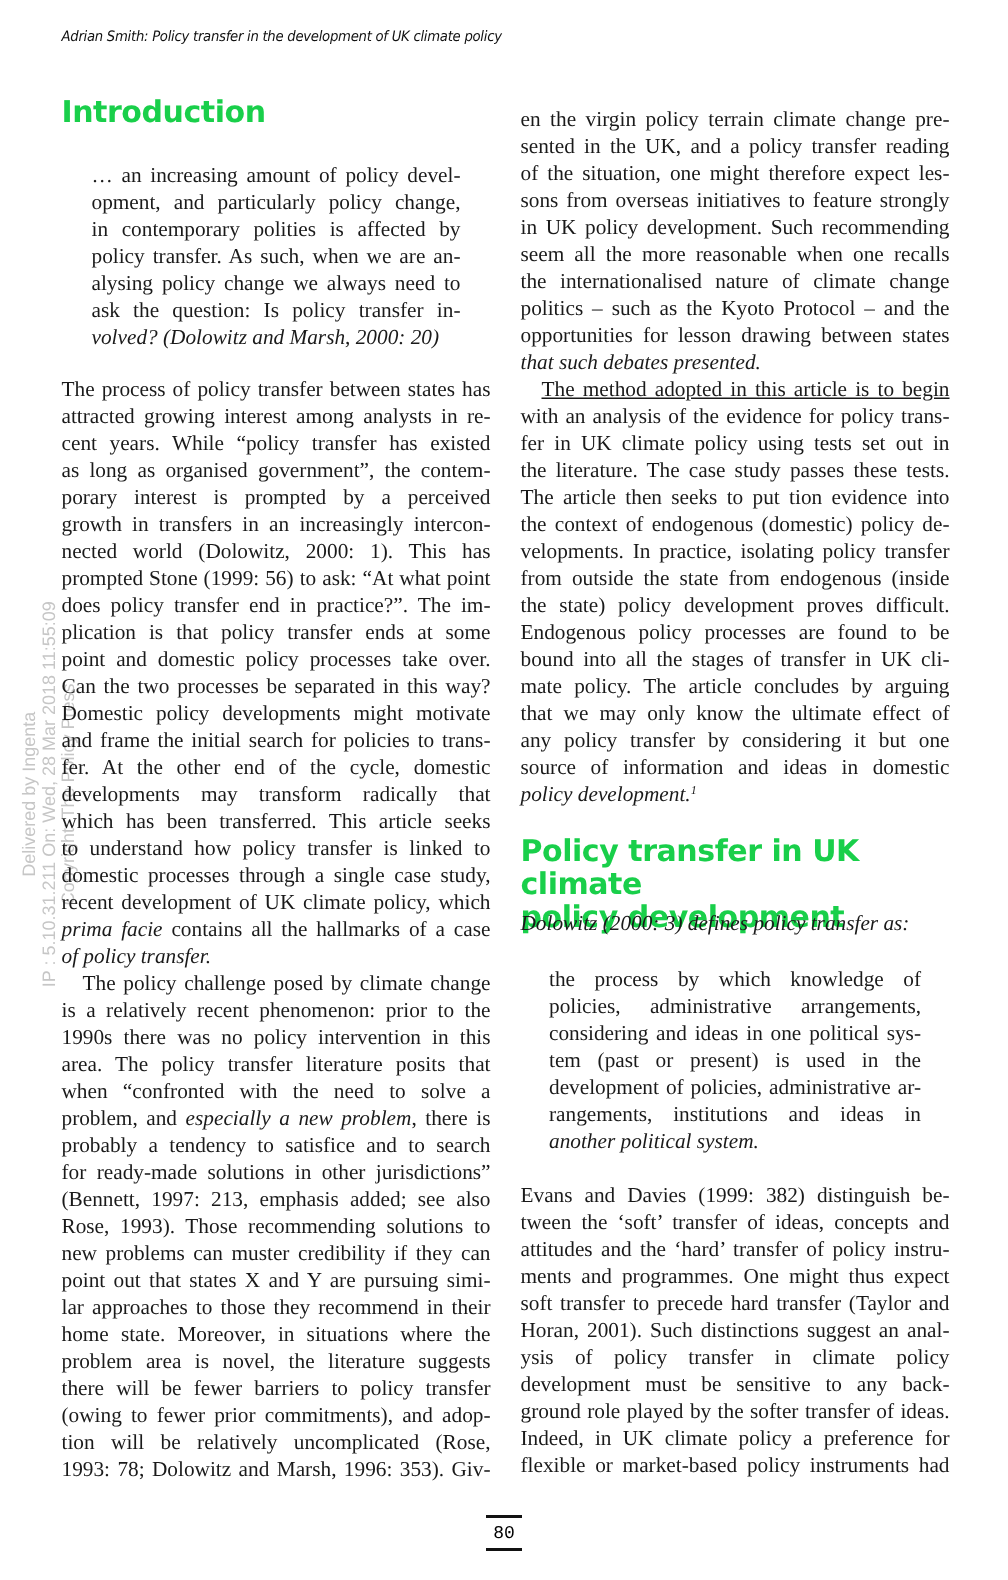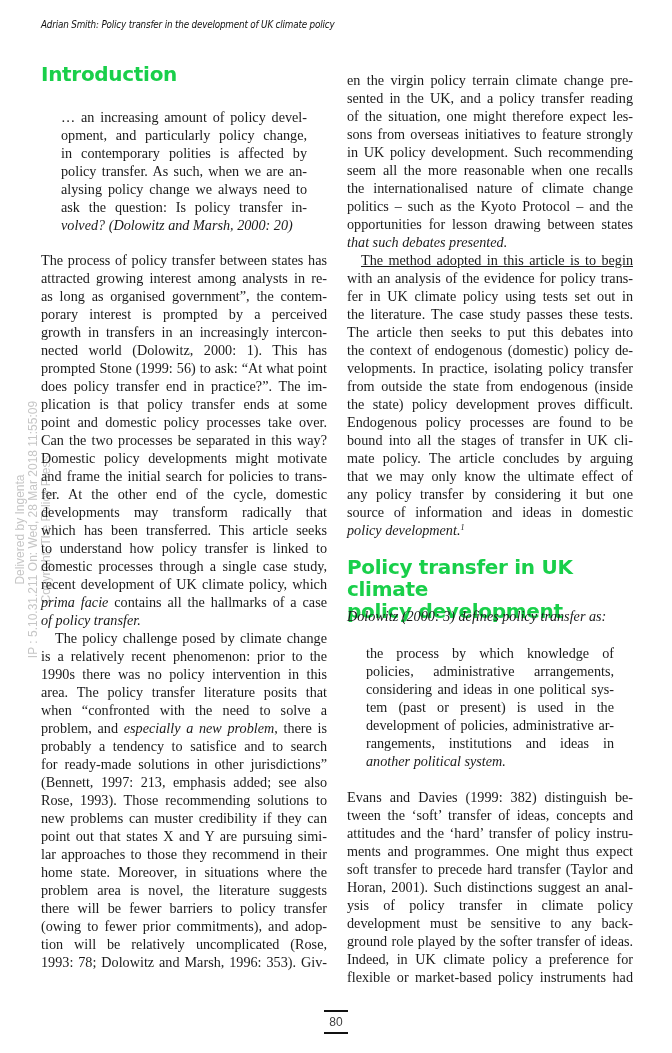--- a/index.html
+++ b/index.html
@@ -27,21 +27,21 @@
   sup { font-size: 8px; vertical-align: 5px; line-height: 0; }
   .watermark {
     position: absolute; left: -117px; top: 510px; width: 300px;
     transform: rotate(-90deg); transform-origin: center center;
     font-family: "Liberation Sans", sans-serif; color: #c6c6c6;
     font-size: 12px; line-height: 13px; text-align: center;
   }
   .watermark div { white-space: nowrap; }
   .page-footer { position: absolute; left: 323px; top: 1010px; width: 26px; text-align: center; }
   .rule { height: 2px; background: #111; width: 24px; margin: 0 auto; }
-  .page-number { font-family: Liberation Sans, sans-serif; font-size: 12px; line-height: 20px; color: #404040; }
+  .page-number { font-family: Liberation Mono, monospace; font-size: 12px; line-height: 20px; color: #000000; }
 </style>
 </head>
 <body>
 
 <div class="running-head">Adrian Smith: Policy transfer in the development of UK climate policy</div>
 
 <div class="watermark">
   <div>Delivered by Ingenta</div>
   <div>IP : 5.10.31.211 On: Wed, 28 Mar 2018 11:55:09</div>
   <div>Copyright: The Policy Press</div>
@@ -57,20 +57,21 @@
       <span class="line">policy transfer. As such, when we are an-</span>
       <span class="line">alysing policy change we always need to</span>
       <span class="line">ask the question: Is policy transfer in-</span>
       <span class="line last">volved? (Dolowitz and Marsh, 2000: 20)</span>
     </div>
 
   <div class="para" style="top:251px;left:0;width:286px;">
     <div id="lp1">
         <span class="line">The process of policy transfer between states has</span>
         <span class="line">attracted growing interest among analysts in re-</span>
+        <span class="line">cent years. While “policy transfer has existed</span>
         <span class="line">as long as organised government”, the contem-</span>
         <span class="line">porary interest is prompted by a perceived</span>
         <span class="line">growth in transfers in an increasingly intercon-</span>
         <span class="line">nected world (Dolowitz, 2000: 1). This has</span>
         <span class="line">prompted Stone (1999: 56) to ask: “At what point</span>
         <span class="line">does policy transfer end in practice?”. The im-</span>
         <span class="line">plication is that policy transfer ends at some</span>
         <span class="line">point and domestic policy processes take over.</span>
         <span class="line">Can the two processes be separated in this way?</span>
         <span class="line">Domestic policy developments might motivate</span>
@@ -123,21 +124,21 @@
       <span class="line">opportunities for lesson drawing between states</span>
       <span class="line last">that such debates presented.</span>
     </div>
 
   <div class="para" style="top:251px;left:0;width:286px;">
     <div id="rp2">
         <span class="line" style="text-indent: 14px; text-decoration: underline;">The method adopted in this article is to begin</span>
         <span class="line">with an analysis of the evidence for policy trans-</span>
         <span class="line">fer in UK climate policy using tests set out in</span>
         <span class="line">the literature. The case study passes these tests.</span>
-        <span class="line">The article then seeks to put this debates into</span>
+        <span class="line">The article then seeks to put tion evidence into</span>
         <span class="line">the context of endogenous (domestic) policy de-</span>
         <span class="line">velopments. In practice, isolating policy transfer</span>
         <span class="line">from outside the state from endogenous (inside</span>
         <span class="line">the state) policy development proves difficult.</span>
         <span class="line">Endogenous policy processes are found to be</span>
         <span class="line">bound into all the stages of transfer in UK cli-</span>
         <span class="line">mate policy. The article concludes by arguing</span>
         <span class="line">that we may only know the ultimate effect of</span>
         <span class="line">any policy transfer by considering it but one</span>
         <span class="line">source of information and ideas in domestic</span>

